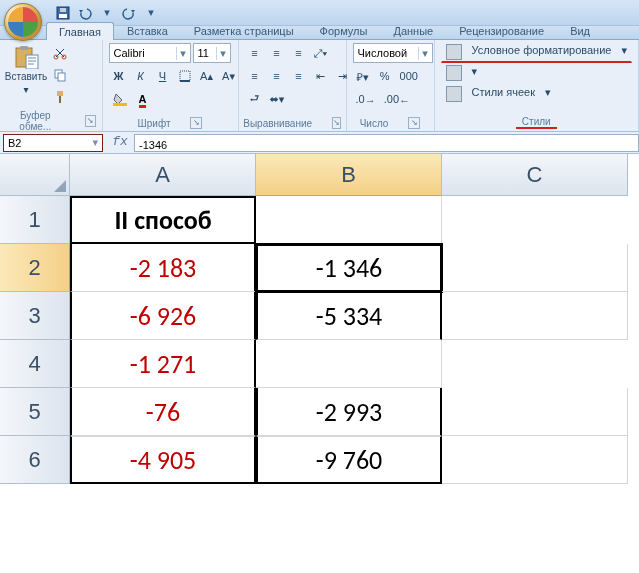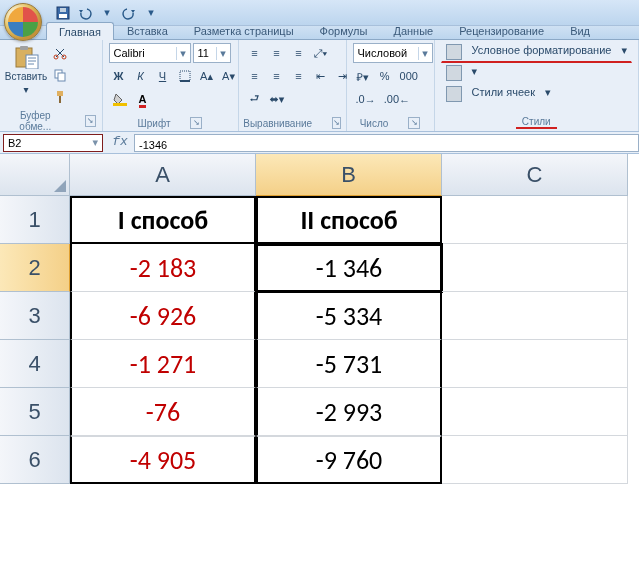--- a/index.html
+++ b/index.html
@@ -397,21 +397,20 @@
 <div class="sheet">
   <div class="col-headers">
     <div class="corner"></div>
     <div class="col-h colA">A</div>
     <div class="col-h colB sel">B</div>
     <div class="col-h colC">C</div>
   </div>
 
   <div class="row rowH1">
     <div class="row-h rowH1">1</div>
-    <div class="cell header colA" style="border:2px solid #000">I способ</div>
     <div class="cell header colB" style="border:2px solid #000">II способ</div>
     <div class="cell colC"></div>
   </div>
 
   <div class="row rowHn">
     <div class="row-h rowHn sel">2</div>
     <div class="cell red colA" style="border-left:2px solid #000;border-right:2px solid #000">-2 183</div>
     <div class="cell blk colB active" style="border:2px solid #000">-1 346</div>
     <div class="cell colC"></div>
   </div>
@@ -419,21 +418,20 @@
   <div class="row rowHn">
     <div class="row-h rowHn">3</div>
     <div class="cell red colA" style="border-left:2px solid #000;border-right:2px solid #000">-6 926</div>
     <div class="cell blk colB" style="border-left:2px solid #000;border-right:2px solid #000">-5 334</div>
     <div class="cell colC"></div>
   </div>
 
   <div class="row rowHn">
     <div class="row-h rowHn">4</div>
     <div class="cell red colA" style="border-left:2px solid #000;border-right:2px solid #000">-1 271</div>
-    <div class="cell blk colB" style="border-left:2px solid #000;border-right:2px solid #000">-5 731</div>
     <div class="cell colC"></div>
   </div>
 
   <div class="row rowHn">
     <div class="row-h rowHn">5</div>
     <div class="cell red colA" style="border-left:2px solid #000;border-right:2px solid #000">-76</div>
     <div class="cell blk colB" style="border-left:2px solid #000;border-right:2px solid #000">-2 993</div>
     <div class="cell colC"></div>
   </div>
 

